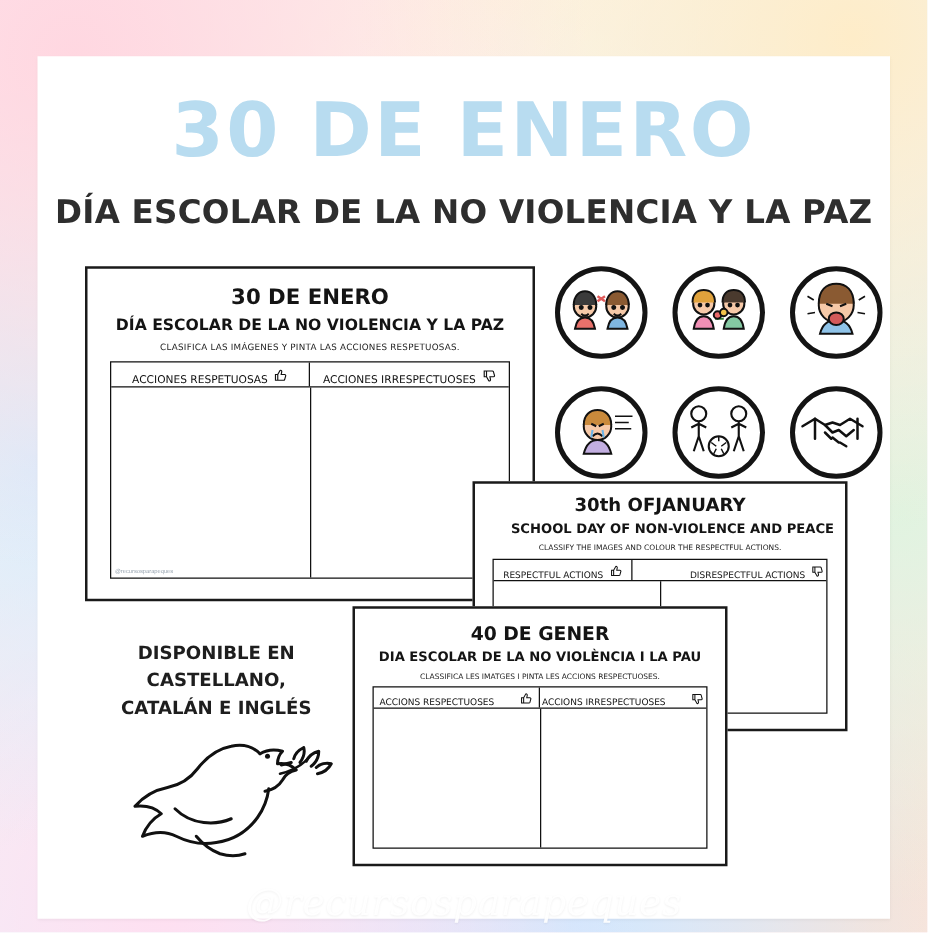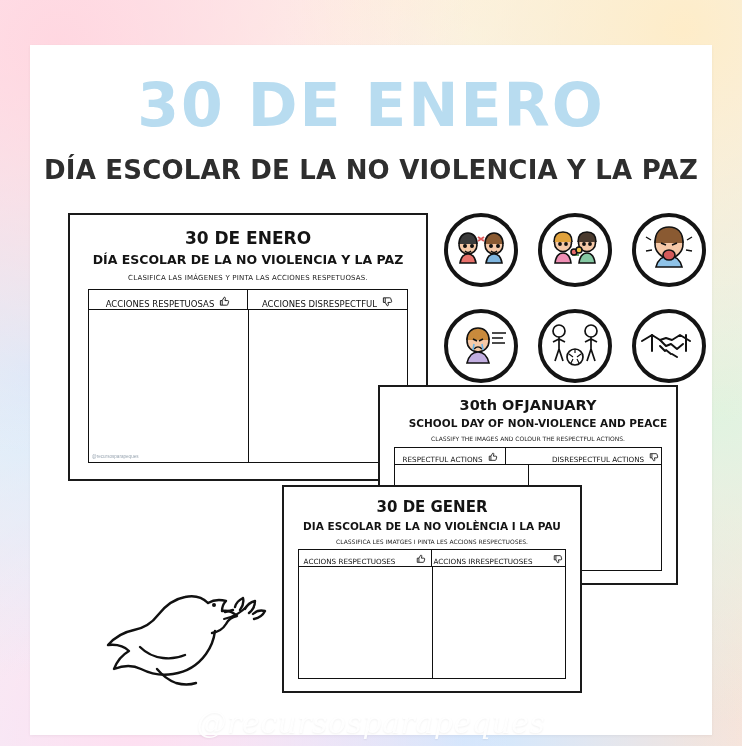--- a/index.html
+++ b/index.html
@@ -244,21 +244,21 @@
         <div class="tbl-head">
           <div>
             <span>ACCIONES RESPETUOSAS</span>
             <span>
               <svg width="11" height="11" viewBox="0 0 24 24" fill="none" stroke="#111" stroke-width="2">
                 <path d="M7 10v10H3V10h4zM7 10l4-7a2 2 0 0 1 3 2l-1 5h6a2 2 0 0 1 2 2l-2 7a2 2 0 0 1-2 1H7"></path>
               </svg>
             </span>
           </div>
           <div>
-            <span>ACCIONES DISRESPECTFUL</span>
+            <span>ACCIONES IRRESPECTUOSES</span>
             <span>
               <svg width="11" height="11" viewBox="0 0 24 24" fill="none" stroke="#111" stroke-width="2">
                 <path d="M7 14V4H3v10h4zM7 14l4 7a2 2 0 0 0 3-2l-1-5h6a2 2 0 0 0 2-2l-2-7a2 2 0 0 0-2-1H7"></path>
               </svg>
             </span>
           </div>
         </div>
         <div class="tbl-body">
           <div></div>
           <div></div>
@@ -385,21 +385,21 @@
           </div>
         </div>
         <div class="tbl-body">
           <div></div>
           <div></div>
         </div>
       </div>
     </div>
 
     <div class="sheet" id="sheet3">
-      <div class="sheet-title">30 DE GENER</div>
+      <div class="sheet-title">40 DE GENER</div>
       <div class="sheet-sub">DIA ESCOLAR DE LA NO VIOLÈNCIA I LA PAU</div>
       <div class="sheet-inst">CLASSIFICA LES IMATGES I PINTA LES ACCIONS RESPECTUOSES.</div>
       <div class="tbl">
         <div class="tbl-head">
           <div>
             <span>ACCIONS RESPECTUOSES</span>
             <span>
               <svg width="10" height="10" viewBox="0 0 24 24" fill="none" stroke="#111" stroke-width="2">
                 <path d="M7 10v10H3V10h4zM7 10l4-7a2 2 0 0 1 3 2l-1 5h6a2 2 0 0 1 2 2l-2 7a2 2 0 0 1-2 1H7"></path>
               </svg>
@@ -414,20 +414,24 @@
             </span>
           </div>
         </div>
         <div class="tbl-body">
           <div></div>
           <div></div>
         </div>
       </div>
     </div>
 
+    <div id="avail">
+      <div>DISPONIBLE EN CASTELLANO,</div>
+      <div>CATALÁN  E INGLÉS</div>
+    </div>
 
     <div id="dove">
       <svg width="180" height="130" viewBox="0 0 180 130" fill="none" stroke="#111" stroke-width="2.4" stroke-linecap="round" stroke-linejoin="round">
         <path d="M120 30c-6-6-14-8-23-6-11 2-20 9-27 18-6 8-14 13-24 15-10 2-19 7-26 15 9-1 16 1 21 6-7 4-12 10-15 18 10-4 19-4 27 0 10 5 21 7 32 5 14-2 25-9 33-20 5-7 8-15 9-23"></path>
         <path d="M120 30c5-3 11-4 18-2-3 3-4 6-4 10 6-1 11 1 15 5-5 1-9 4-11 8-3 5-8 8-14 9"></path>
         <circle cx="126" cy="32" r="2" fill="#111" stroke="none"></circle>
         <path d="M137 39l8-2"></path>
         <path d="M52 74c6 6 14 10 23 11 8 1 15 0 22-3"></path>
         <path d="M69 96c5 6 11 11 19 14 7 2 14 2 20 0"></path>
         <path d="M136 46c9-2 17-6 23-13" stroke-width="2"></path>

